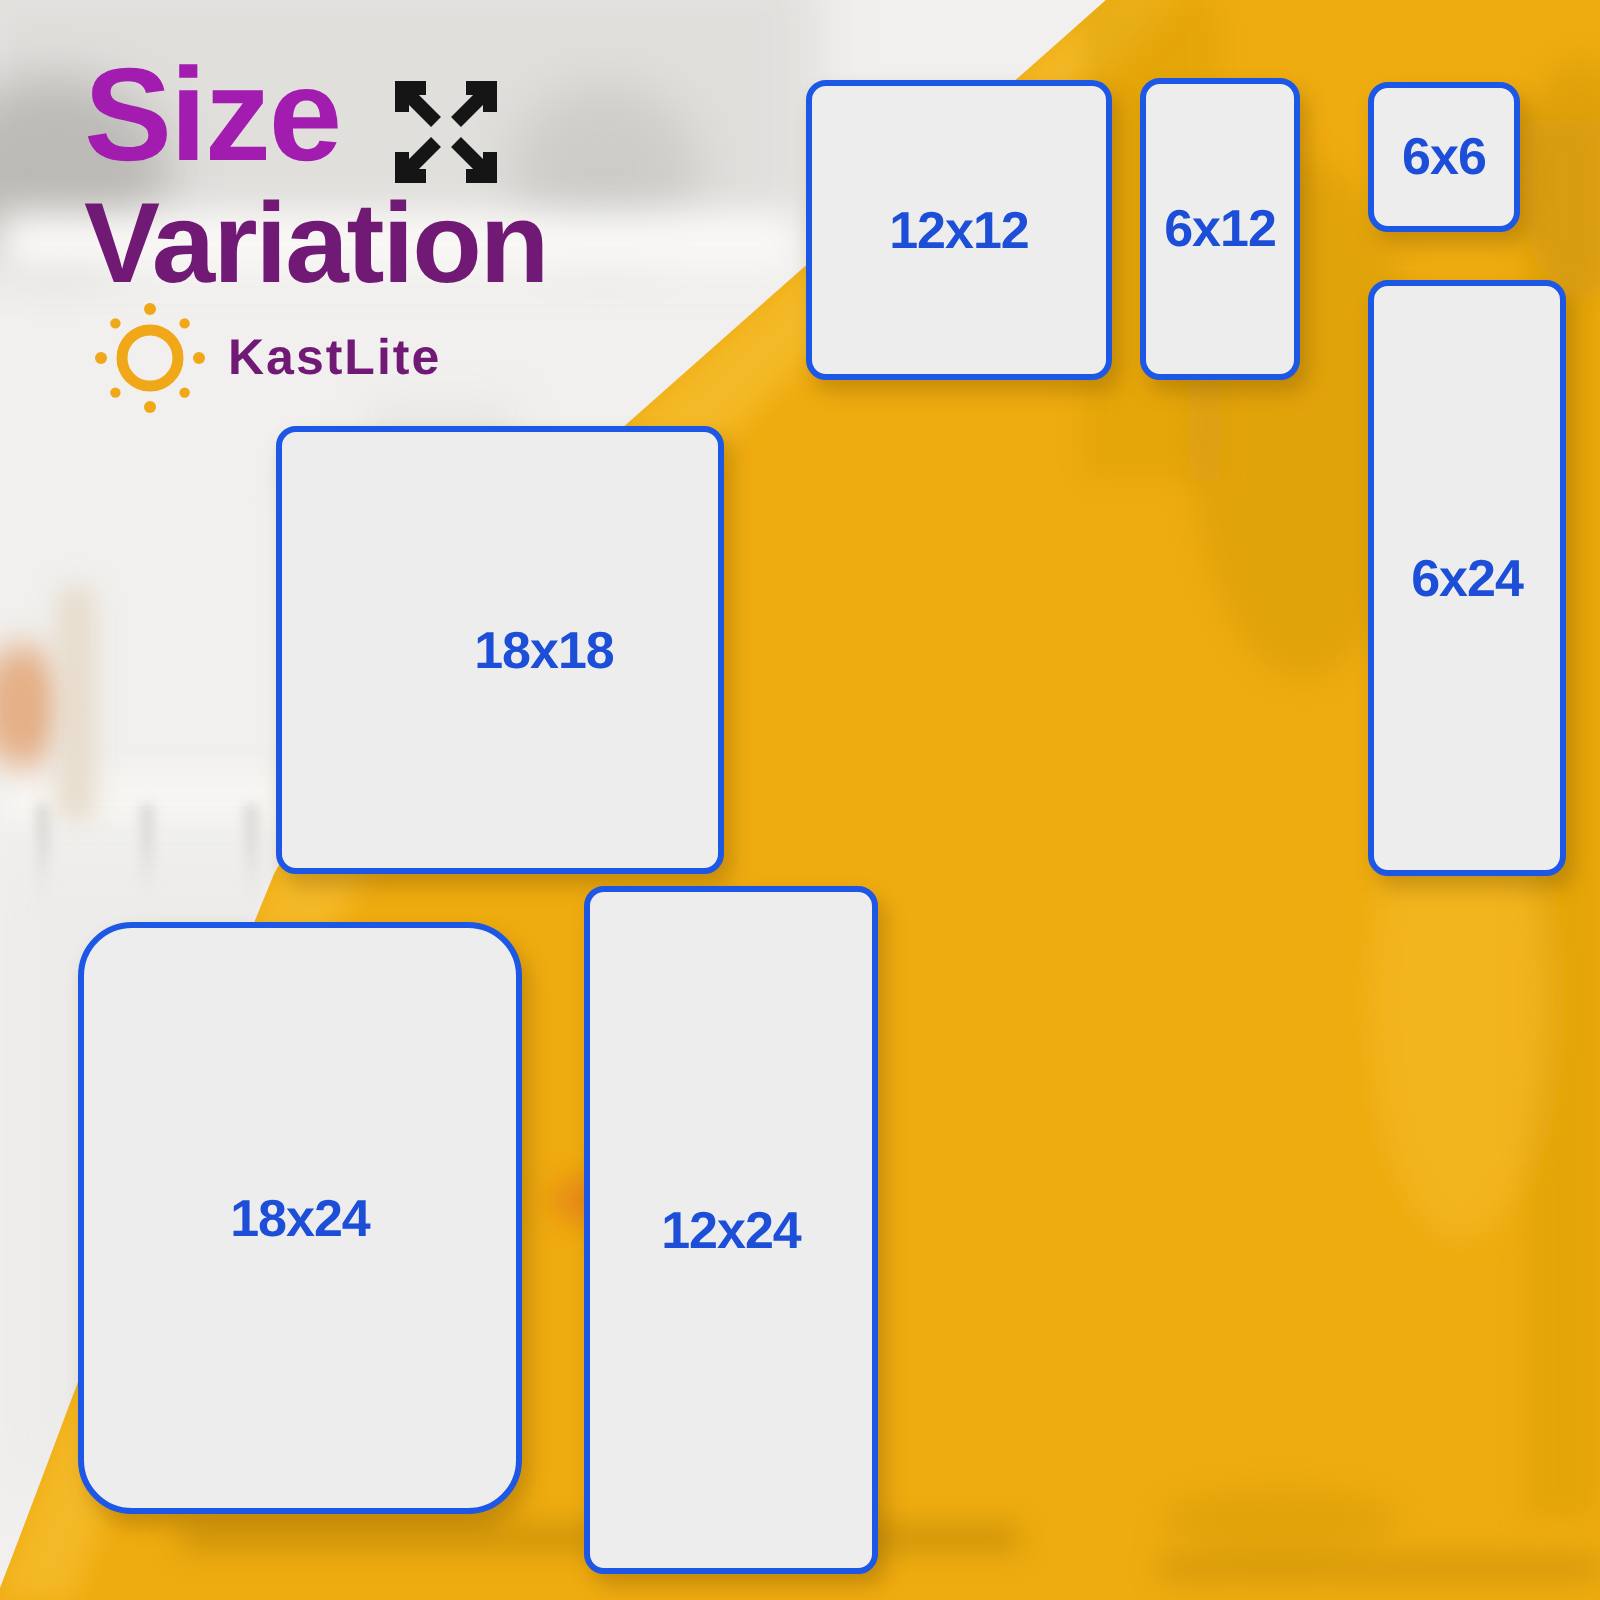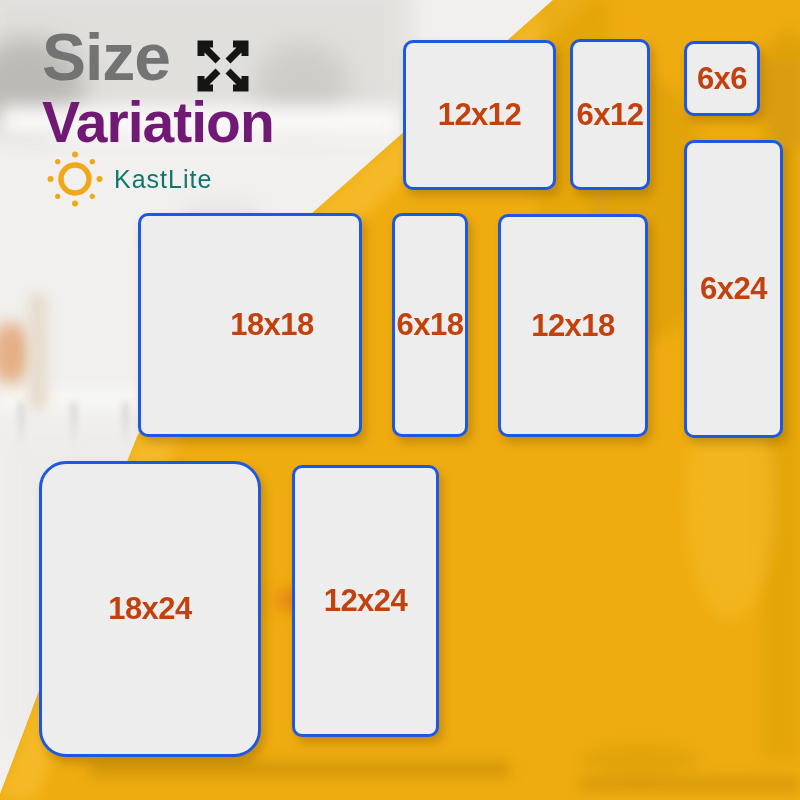--- a/index.html
+++ b/index.html
@@ -20,42 +20,42 @@
   .p-shelf-mid{left:0;top:386px;width:440px;height:26px;background:#f6f5f2;filter:blur(6px);}
   .p-hanging{left:18px;top:402px;width:230px;height:55px;opacity:.7;filter:blur(3px);
     background:repeating-linear-gradient(90deg,#d2d0cd 0 7px,rgba(0,0,0,0) 7px 52px);}
   .p-bread{left:-10px;top:322px;width:42px;height:62px;border-radius:50%;background:#e4af86;filter:blur(8px);}
   .p-pin{left:28px;top:292px;width:20px;height:120px;border-radius:10px;background:#e7dccd;filter:blur(6px);}
   .p-wall-low{left:0;top:430px;width:145px;height:310px;background:#edecea;filter:blur(12px);}
   
   .overlay{position:absolute;inset:0;}
   
   .title-block{position:absolute;left:42px;top:24px;letter-spacing:-1px;font-weight:bold;}
-  .title-size{font-size:66px;line-height:1.02;color:#737373;}
+  .title-size{font-size:66px;line-height:1.02;color:#a21caf;}
   .title-variation{font-size:57px;line-height:1.0;color:#701a75;margin-top:3px;}
   .expand-icon{position:absolute;left:193px;top:36px;}
   
   .brand{position:absolute;left:46px;top:150px;display:flex;align-items:center;}
-  .brand-name{margin-left:10px;font-size:25px;font-weight:normal;color:#0f766e;letter-spacing:1px;}
+  .brand-name{margin-left:10px;font-size:25px;font-weight:bold;color:#701a75;letter-spacing:1px;}
   
   .tile{
     position:absolute;background:#ededee;border:3px solid #1d57e5;border-radius:10px;
     box-sizing:border-box;display:flex;align-items:center;justify-content:center;
     box-shadow:4px 6px 10px rgba(125,82,0,.35);
   }
-  .tile-label{font-size:31px;font-weight:bold;color:#c2410c;letter-spacing:-0.5px;}
+  .tile-label{font-size:26px;font-weight:bold;color:#1d4ed8;letter-spacing:-0.5px;}
   .t-12x12{left:403px;top:40px;width:153px;height:150px;}
   .t-6x12{left:570px;top:39px;width:80px;height:151px;text-align:right;}
   .t-6x6{left:684px;top:41px;width:76px;height:75px;}
   .t-6x24{left:684px;top:140px;width:99px;height:298px;}
   .t-18x18{left:138px;top:213px;width:224px;height:224px;padding-left:44px;}
   .t-6x18{left:392px;top:213px;width:76px;height:224px;}
   .t-12x18{left:498px;top:214px;width:150px;height:223px;}
   .t-18x24{left:39px;top:461px;width:222px;height:296px;border-radius:27px;}
-  .t-12x24{left:292px;top:465px;width:147px;height:272px;}
+  .t-12x24{left:292px;top:443px;width:147px;height:344px;}
   .t-24x24{left:465px;top:461px;width:296px;height:296px;}
 </style>
 </head>
 <body>
 
 <div class="canvas">
 
   <div class="photo">
     <div class="p-topstrip"></div>
     <div class="p-can-tl"></div>
@@ -135,26 +135,20 @@
   </div>
   <div class="tile t-6x6">
     <span class="tile-label">6x6</span>
   </div>
   <div class="tile t-6x24">
     <span class="tile-label">6x24</span>
   </div>
   <div class="tile t-18x18">
     <span class="tile-label">18x18</span>
   </div>
-  <div class="tile t-6x18">
-    <span class="tile-label">6x18</span>
-  </div>
-  <div class="tile t-12x18">
-    <span class="tile-label">12x18</span>
-  </div>
   <div class="tile t-18x24">
     <span class="tile-label">18x24</span>
   </div>
   <div class="tile t-12x24">
     <span class="tile-label">12x24</span>
   </div>
 
 </div>
 
 </body></html>

